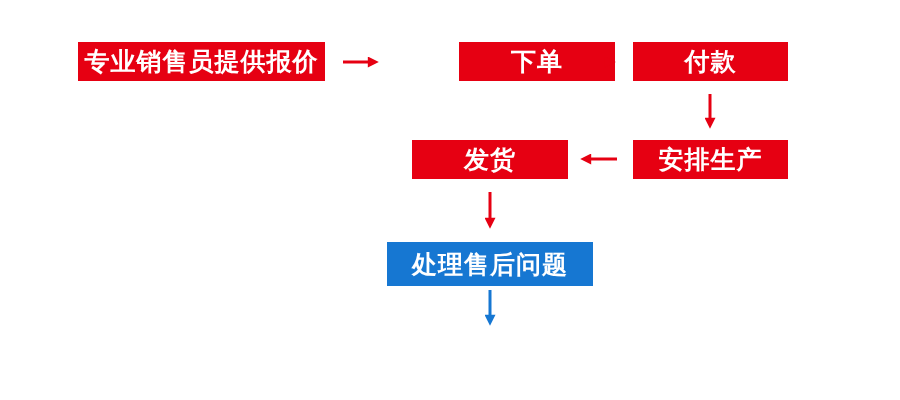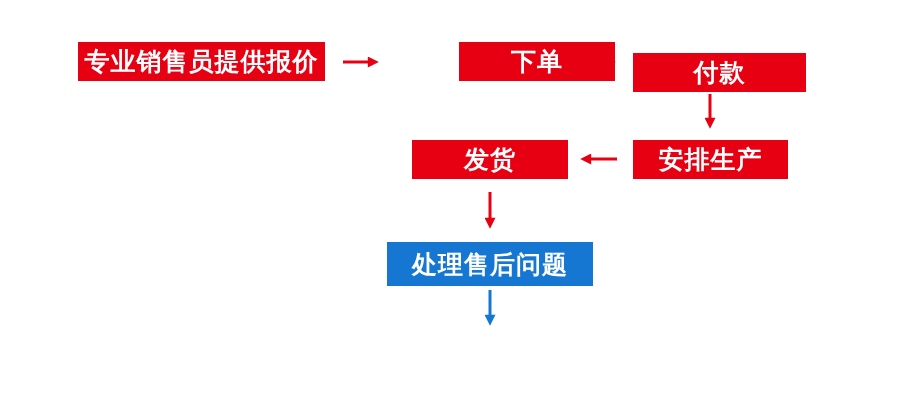--- a/index.html
+++ b/index.html
@@ -45,21 +45,21 @@
 </style>
 </head>
 <body>
 
 <div id="canvas">
 
   <div class="node red" style="left:78px;  top:42px;  width:247px; height:39px;">专业销售员提供报价</div>
 
   <div class="node red" style="left:412px; top:42px;  width:156px; height:39px;margin-left:47px;">下单</div>
 
-  <div class="node red" style="left:633px; top:42px;  width:173px; height:39px;margin-top:11px;">付款</div>
+  <div class="node red" style="left:633px; top:42px;  width:155px; height:39px;">付款</div>
 
   <div class="node red" style="left:412px; top:140px; width:156px; height:39px;">发货</div>
 
   <div class="node red" style="left:633px; top:140px; width:155px; height:39px;">安排生产</div>
 
   <div class="node blue" style="left:387px; top:242px; width:206px; height:44px;">处理售后问题</div>
 
 
   <svg id="edges" viewBox="0 0 900 400" xmlns="http://www.w3.org/2000/svg">
     <defs>

